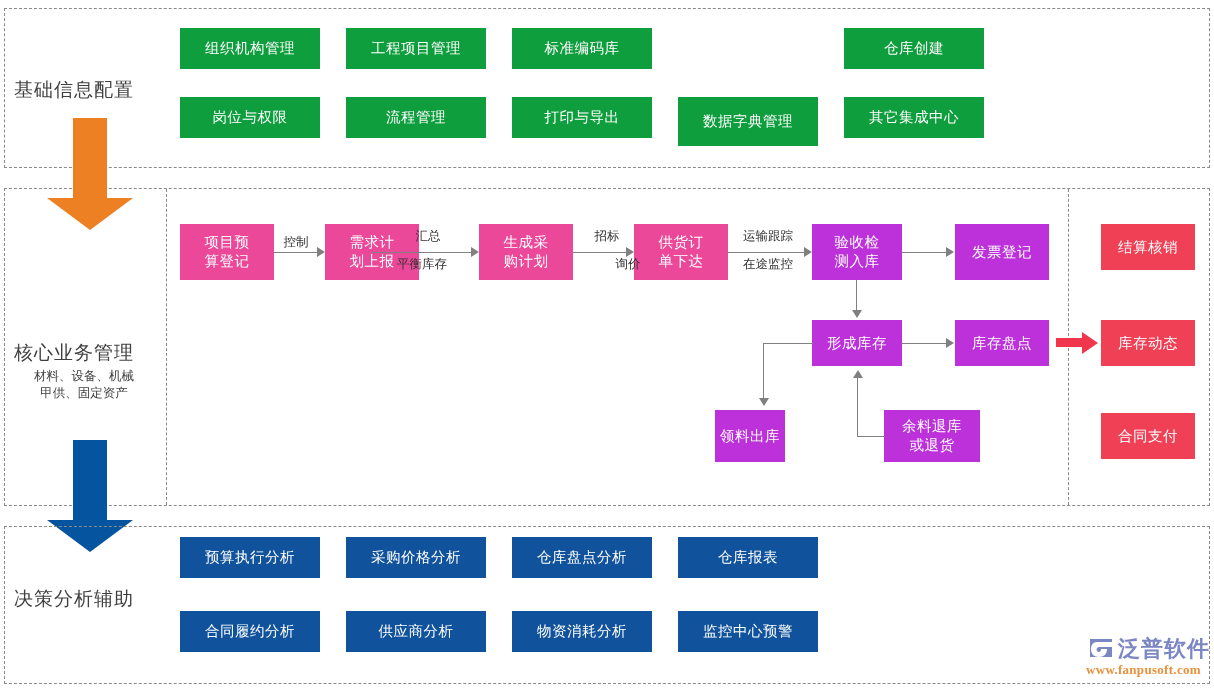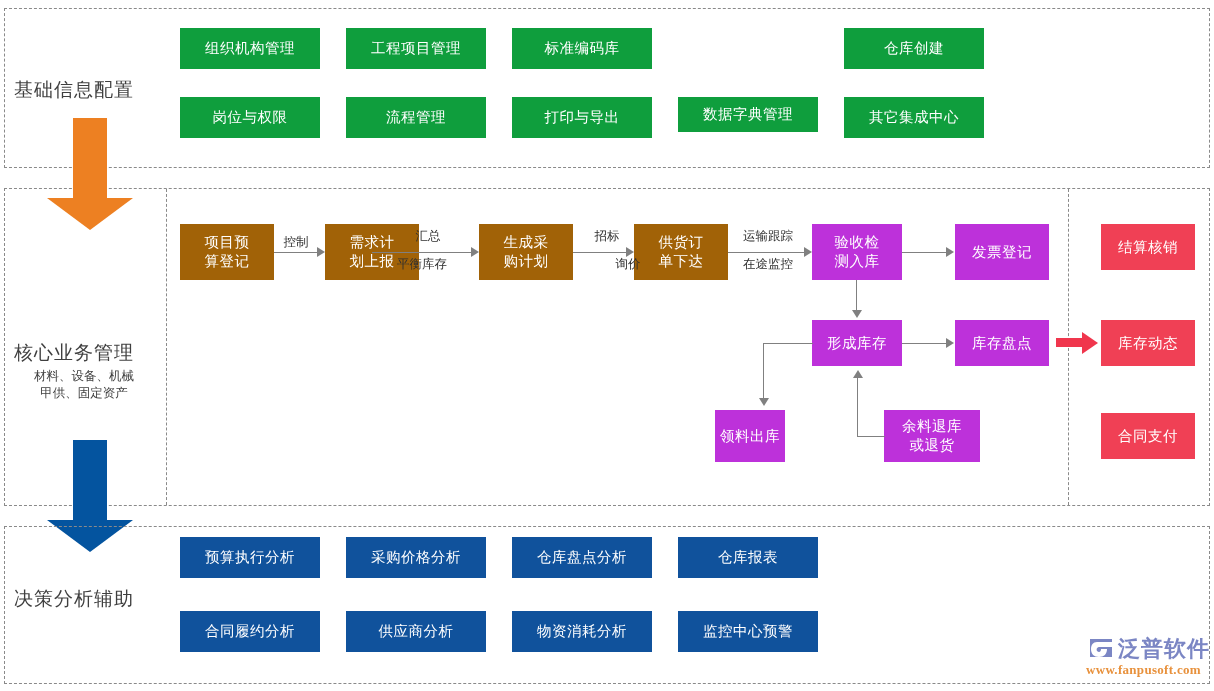--- a/index.html
+++ b/index.html
@@ -36,21 +36,21 @@
   #arrow-orange .head{top:80px;border-top:32px solid #ed8022;}
   #arrow-blue{left:47px;top:440px;height:112px;}
   #arrow-blue .shaft{height:80px;background:#04549f;}
   #arrow-blue .head{top:80px;border-top:32px solid #04549f;}
 
   
   .node{position:absolute;box-sizing:border-box;display:flex;align-items:center;
         justify-content:center;text-align:center;color:#ffffff;font-size:14.5px;
         line-height:19px;letter-spacing:.5px;white-space:pre-line;}
   .green{background:#0f9e3d;}
-  .orange{background:#a16207;}
+  .orange{background:#ec4899;}
   .purple{background:#bd31da;}
   .red{background:#f04055;}
   .blue{background:#10529c;}
 
   
   .hline{position:absolute;height:0;border-top:1.6px solid #808080;}
   .vline{position:absolute;width:0;border-left:1.6px solid #808080;}
   .ahead-r{position:absolute;width:0;height:0;border-top:5px solid transparent;
       border-bottom:5px solid transparent;border-left:8px solid #808080;}
   .ahead-d{position:absolute;width:0;height:0;border-left:5px solid transparent;
@@ -84,21 +84,21 @@
   <div class="sec-title" id="title-basic">基础信息配置</div>
 
   <div class="node green" style="left:180px;top:28px;width:140px;height:41px;">组织机构管理</div>
   <div class="node green" style="left:346px;top:28px;width:140px;height:41px;">工程项目管理</div>
   <div class="node green" style="left:512px;top:28px;width:140px;height:41px;">标准编码库</div>
   <div class="node green" style="left:844px;top:28px;width:140px;height:41px;">仓库创建</div>
 
   <div class="node green" style="left:180px;top:97px;width:140px;height:41px;">岗位与权限</div>
   <div class="node green" style="left:346px;top:97px;width:140px;height:41px;">流程管理</div>
   <div class="node green" style="left:512px;top:97px;width:140px;height:41px;">打印与导出</div>
-  <div class="node green" style="left:678px;top:97px;width:140px;height:35px;">数据字典管理</div>
+  <div class="node green" style="left:678px;top:97px;width:140px;height:49px;">数据字典管理</div>
   <div class="node green" style="left:844px;top:97px;width:140px;height:41px;">其它集成中心</div>
 
   <div class="section" id="sec-core"></div>
   <div class="vdiv" id="vdiv-left"></div>
   <div class="vdiv" id="vdiv-right"></div>
 
   <div class="sec-title" id="title-core">核心业务管理</div>
   <div class="sec-sub" id="sub-core">
     <div>材料、设备、机械</div>
     <div>甲供、固定资产</div>

